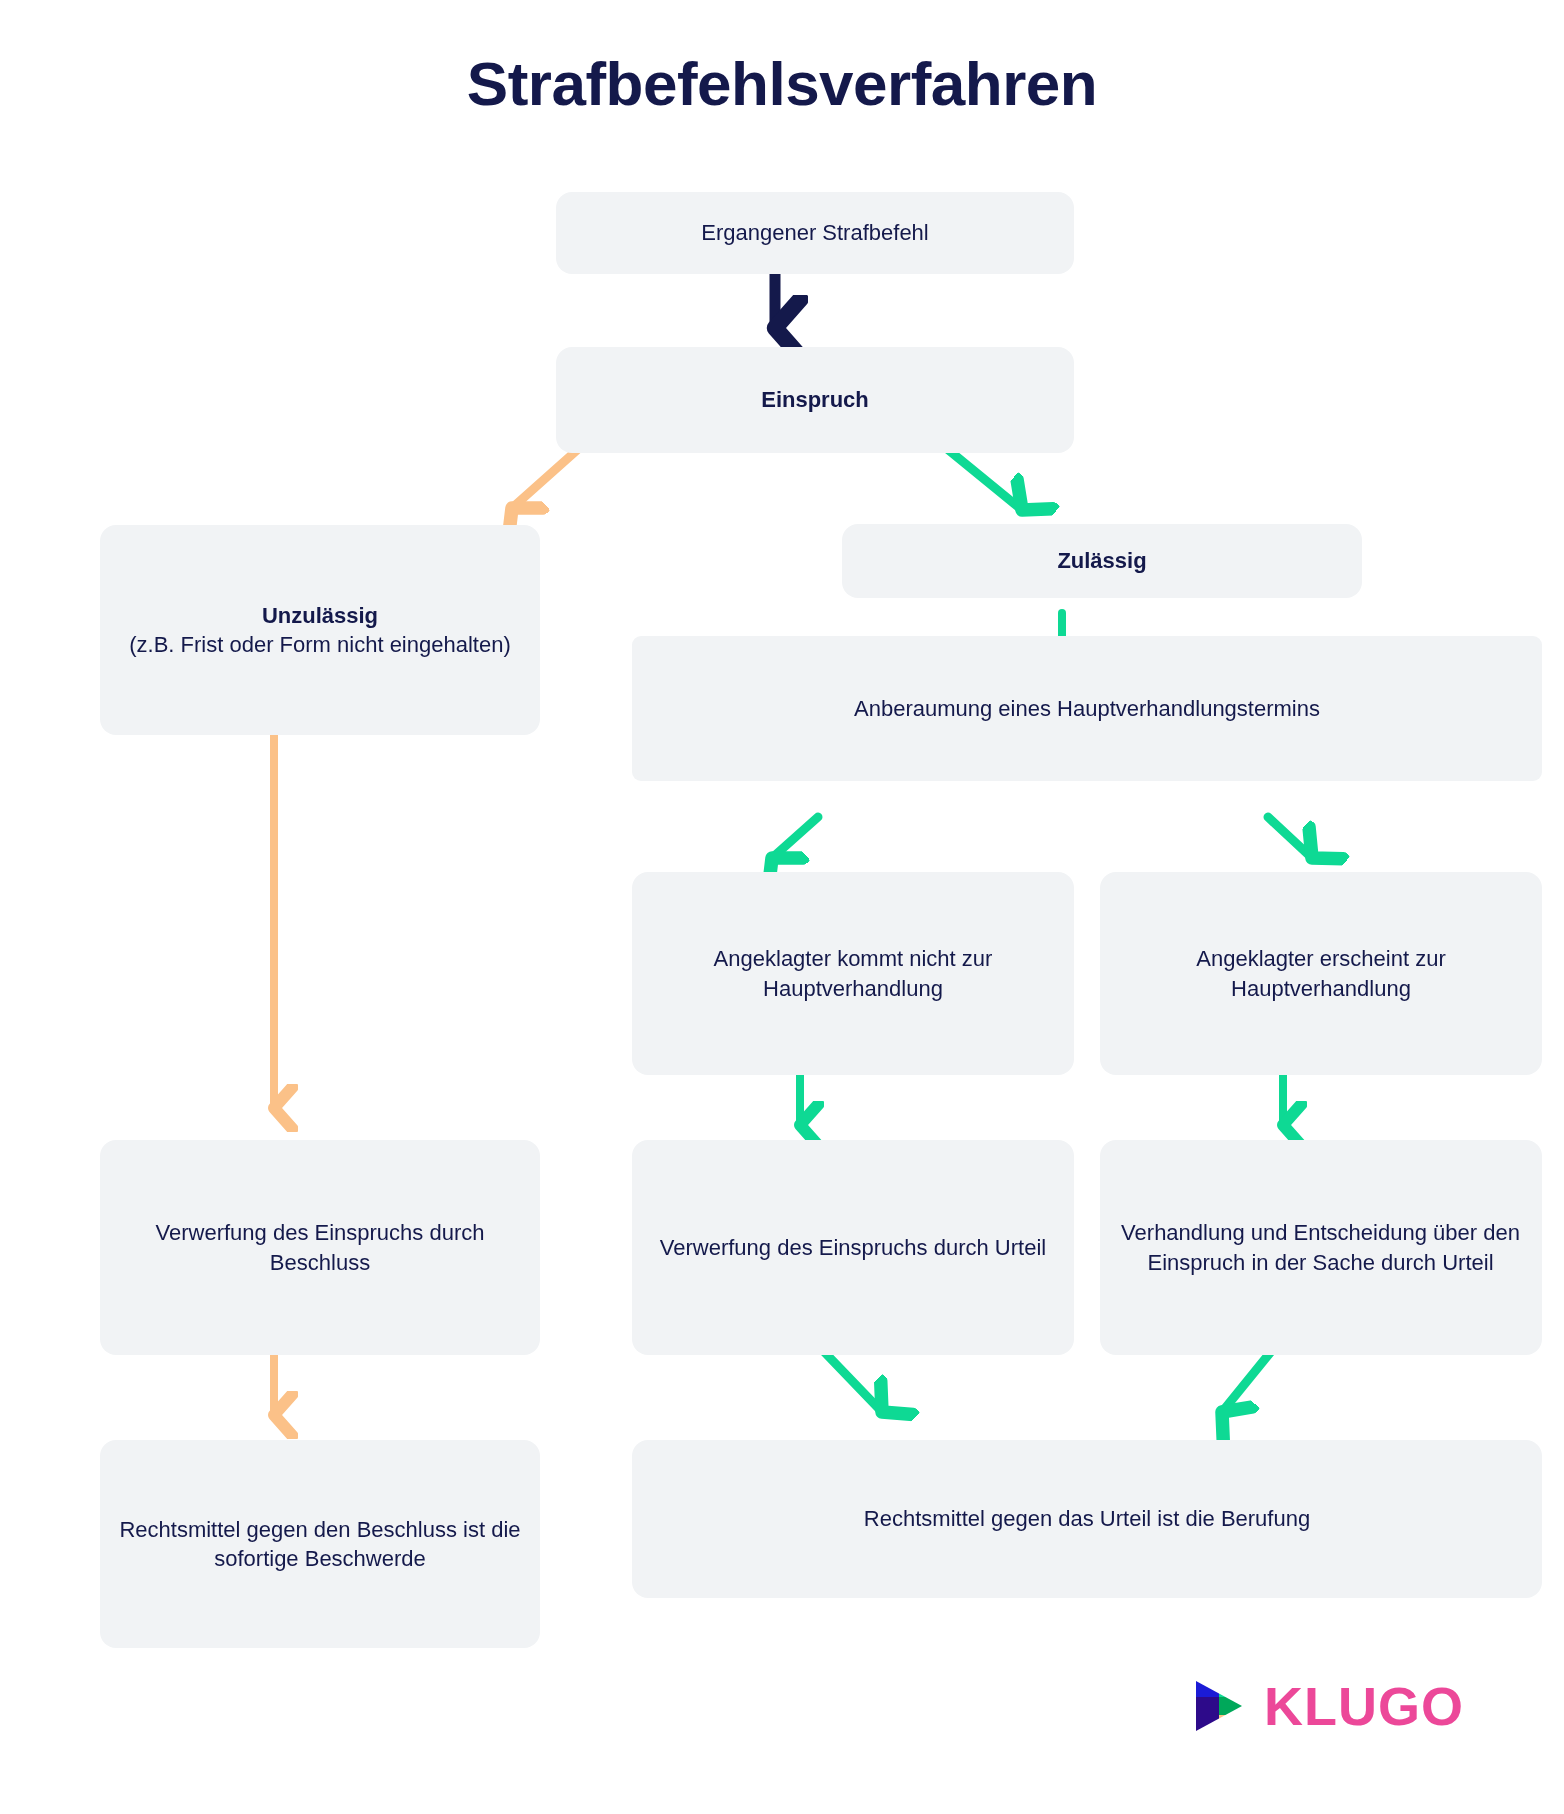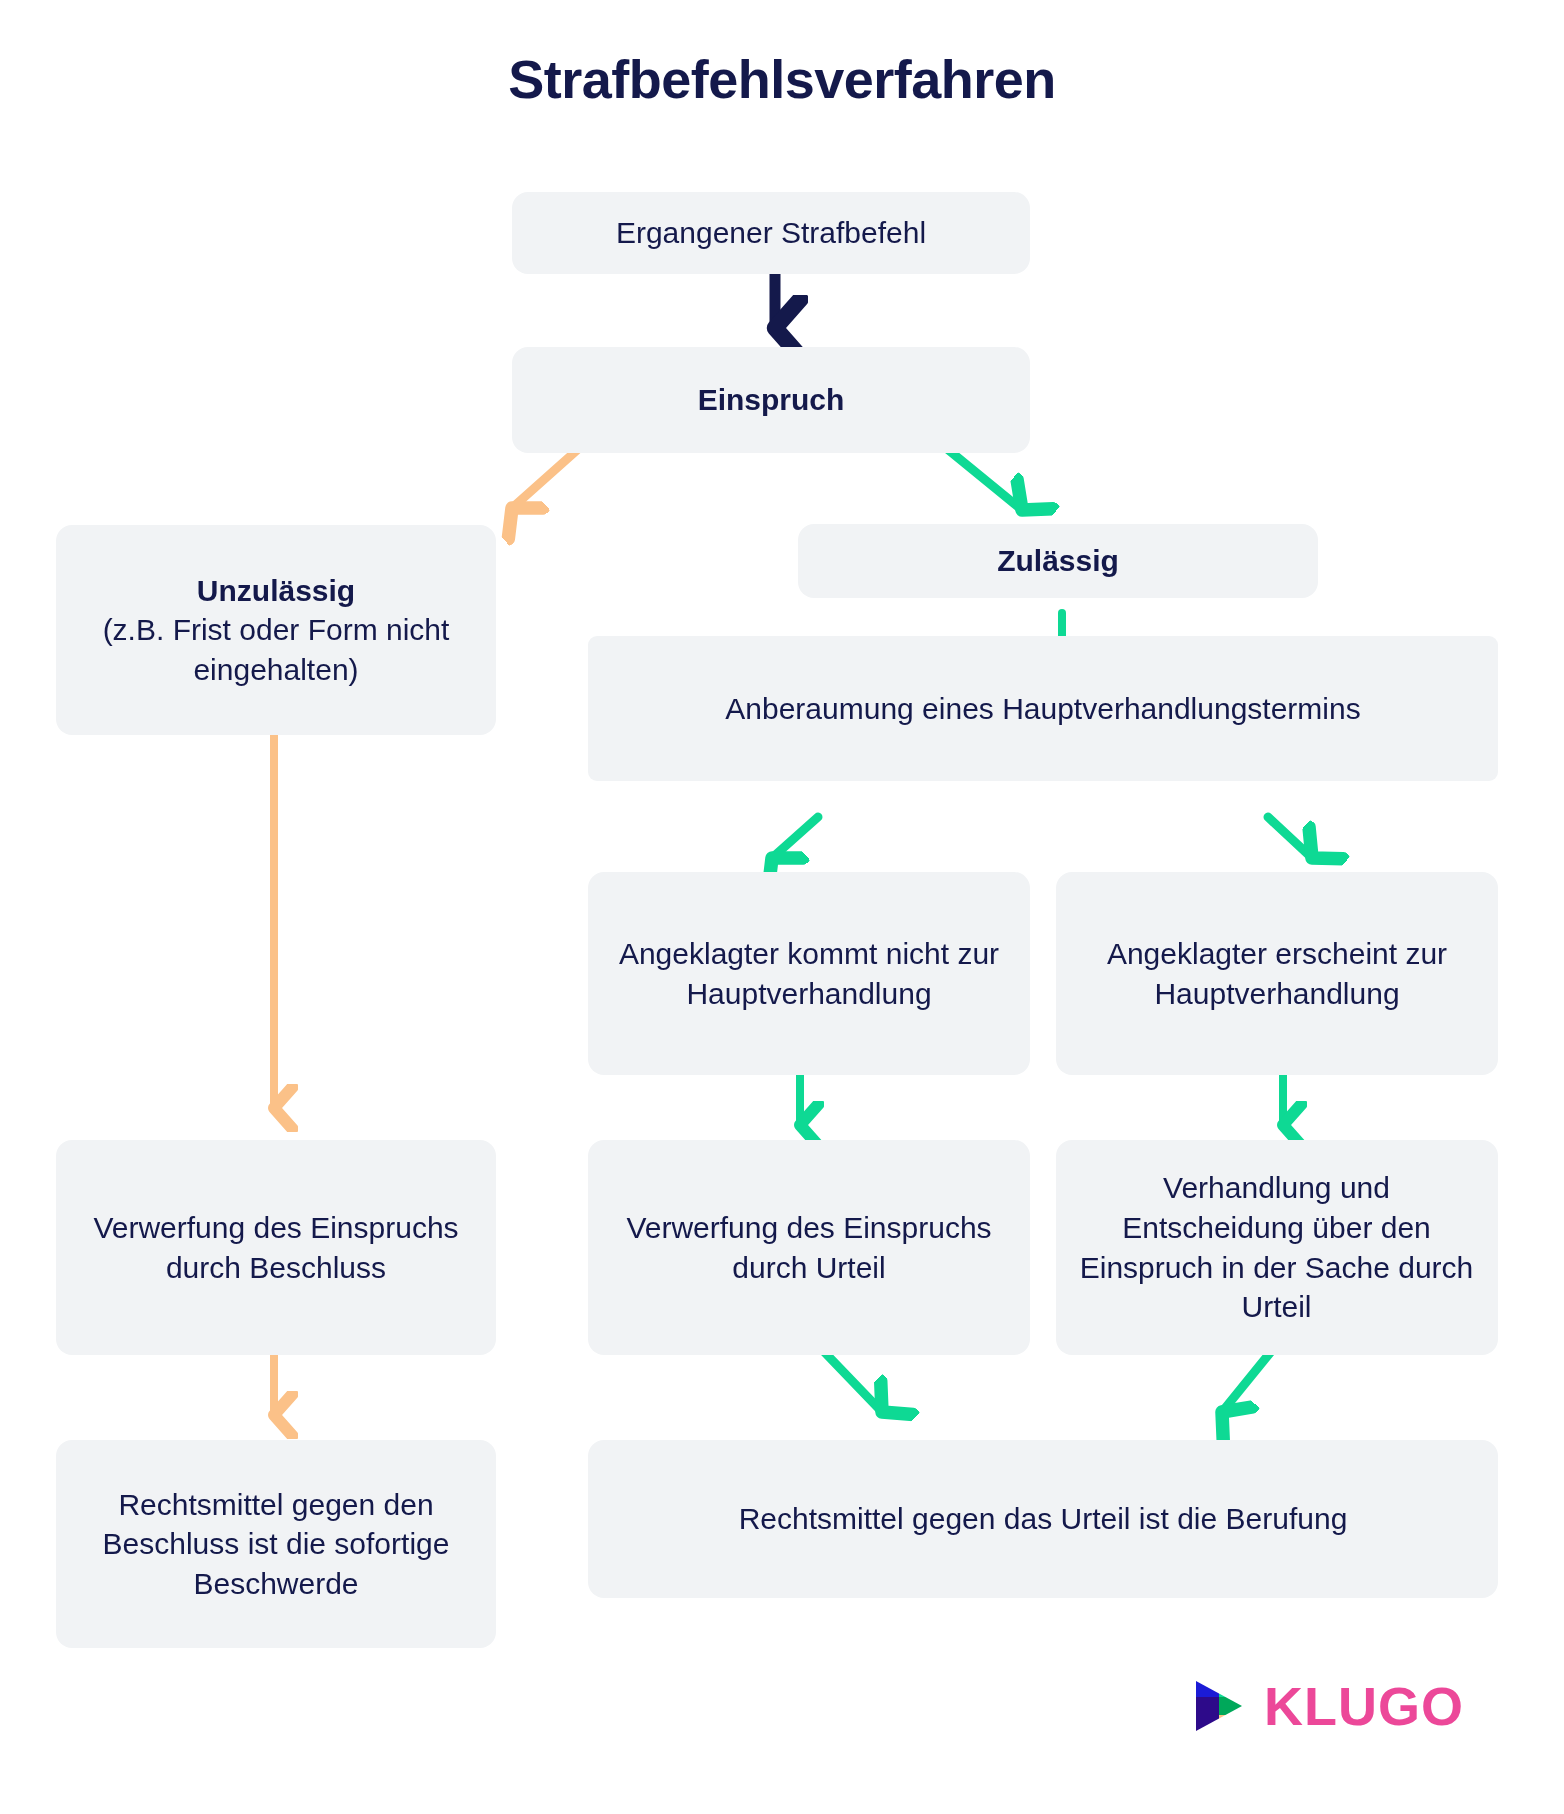--- a/index.html
+++ b/index.html
@@ -15,40 +15,41 @@
     height: 1814px;
     overflow: hidden;
     background: #ffffff;
   }
   .title {
     position: absolute;
     left: 0;
     top: 48px;
     width: 1564px;
     text-align: center;
-    font-size: 54px;
+    font-size: 62px;
     font-weight: 700;
     letter-spacing: -0.5px;
     color: #14194b;
     font-family: "Liberation Sans", sans-serif;
   }
   .node {
     position: absolute;
     background: #f1f3f5;
     border-radius: 16px;
     color: #14194b;
     display: flex;
     align-items: center;
     justify-content: center;
     text-align: center;
-    font-size: 30px;
+    font-size: 22px;
     line-height: 1.32;
     font-weight: 400;
     padding: 10px 18px;
     font-family: "Liberation Sans", sans-serif;
+    margin-left: 44px;
   }
   .node .inner { width: 100%; }
   .node.bold .inner { font-weight: 700; }
   .node .hdr { font-weight: 700; display: block; }
   .node .sub { font-weight: 400; display: block; }
   svg.arrows {
     position: absolute;
     left: 0; top: 0;
     width: 1564px;
     height: 1814px;

